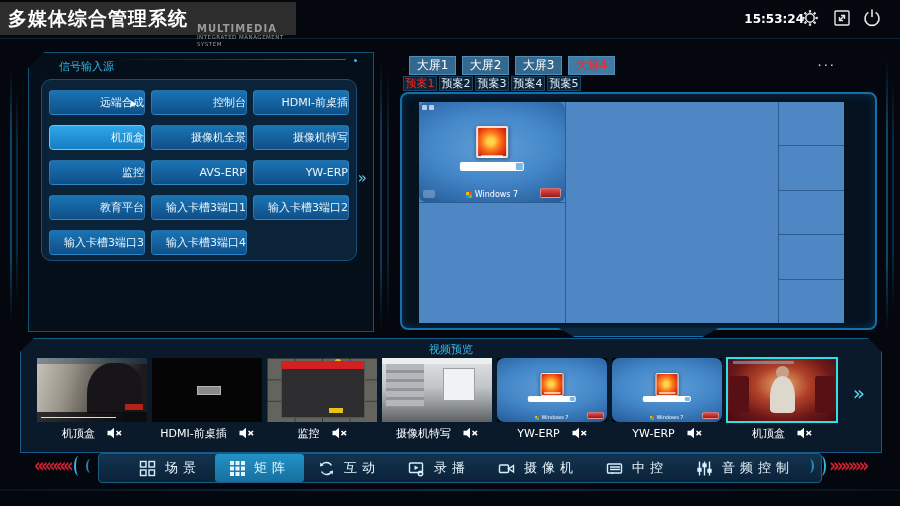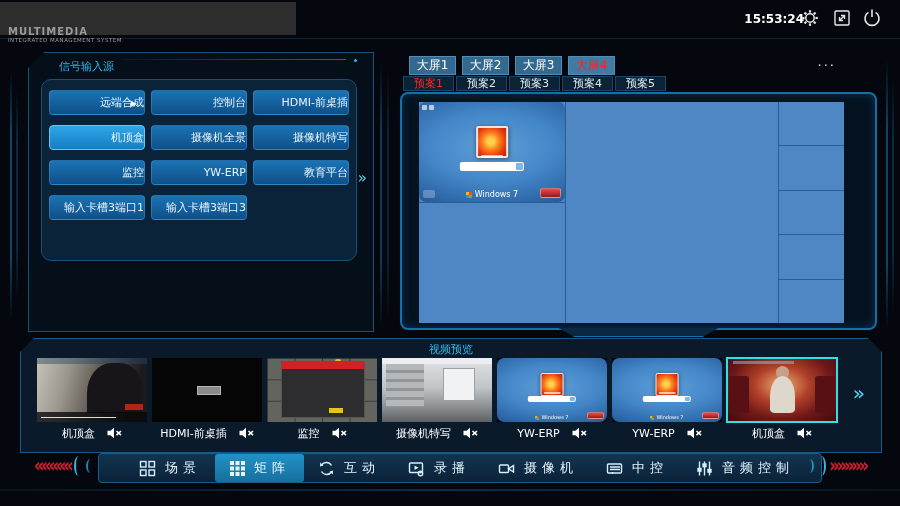--- a/index.html
+++ b/index.html
@@ -55,21 +55,21 @@
   .btn-arrow{position:absolute;right:7px;top:50%;transform:translateY(-50%);font-size:8px;color:#fff;}
   .panel-expander{position:absolute;right:6px;top:118px;color:#6ad0f0;font-size:15px;cursor:pointer;line-height:1;}
 
   
   .right-panel{position:absolute;left:395px;top:52px;width:487px;height:288px;}
   .screen-tabs{position:absolute;left:14px;top:4px;display:flex;gap:6px;}
   .tab-screen{width:47px;height:19px;display:flex;align-items:center;justify-content:center;
     background:#33688f;border:1px solid #518cb4;color:#fff;font-size:12px;cursor:pointer;box-sizing:border-box;}
   .tab-screen.selected{background:#417ba3;color:#ff2222;}
   .preset-tabs{position:absolute;left:8px;top:24px;display:flex;gap:2px;}
-  .tab-preset{width:51px;height:15px;display:flex;align-items:center;justify-content:center;
+  .tab-preset{width:34px;height:15px;display:flex;align-items:center;justify-content:center;
     background:#0c2336;border:1px solid #1c4564;color:#dceaf6;font-size:11px;cursor:pointer;box-sizing:border-box;}
   .tab-preset.selected{color:#ff2222;}
   .more-btn{position:absolute;right:46px;top:6px;color:#cfe4f2;font-size:13px;letter-spacing:2px;cursor:pointer;}
   .screen-container{position:absolute;left:5px;top:40px;width:477px;height:238px;box-sizing:border-box;
     background:#051220;border:2px solid #1470a8;border-radius:8px;
     box-shadow:0 0 10px rgba(20,112,168,.35) inset;}
   .screen-container::after{content:"";position:absolute;left:50%;bottom:-9px;transform:translateX(-50%);
     width:160px;height:8px;background:#0b2840;border-bottom:1px solid #1470a8;
     clip-path:polygon(0 0,100% 0,calc(100% - 16px) 100%,16px 100%);}
   .wall{position:absolute;left:17px;top:8px;width:425px;height:221px;display:flex;gap:1px;background:#2c5c90;}
@@ -165,20 +165,21 @@
   .arc{width:7px;height:20px;border-radius:50%;}
   .arc.l{border-left:2px solid #35b6e8;}
   .arc.r{border-right:2px solid #35b6e8;}
   .arc.small{height:14px;opacity:.7;}
 </style>
 </head>
 <body>
 
 <div class="topbar-divider"></div>
 <div class="logo-box">
+  <span class="logo-cn">多媒体综合管理系统</span>
   <span class="logo-en">
     <span class="l1">MULTIMEDIA</span>
     <span class="l2">INTEGRATED MANAGEMENT SYSTEM</span>
   </span>
 </div>
 <span class="clock">15:53:24</span>
 <span class="top-icon icon-gear">
   <svg viewBox="0 0 20 20" fill="none" stroke="#e6e6e6" stroke-width="1.5">
     <circle cx="10" cy="10" r="4.2"></circle>
     <g stroke-width="2.2">
@@ -239,30 +240,39 @@
     <div class="src-btn">
         <span>摄像机全景</span>
       </div>
     <div class="src-btn">
         <span>摄像机特写</span>
       </div>
     <div class="src-btn">
         <span>监控</span>
       </div>
     <div class="src-btn">
+        <span>AVS-ERP</span>
+      </div>
+    <div class="src-btn">
         <span>YW-ERP</span>
       </div>
     <div class="src-btn">
         <span>教育平台</span>
       </div>
     <div class="src-btn">
         <span>输入卡槽3端口1</span>
       </div>
     <div class="src-btn">
+        <span>输入卡槽3端口2</span>
+      </div>
+    <div class="src-btn">
         <span>输入卡槽3端口3</span>
+      </div>
+    <div class="src-btn">
+        <span>输入卡槽3端口4</span>
       </div>
   </div>
   <div class="panel-expander">»</div>
 </section>
 
 <section class="right-panel">
   <div class="screen-tabs">
     <div class="tab-screen">大屏1</div>
     <div class="tab-screen">大屏2</div>
     <div class="tab-screen">大屏3</div>

